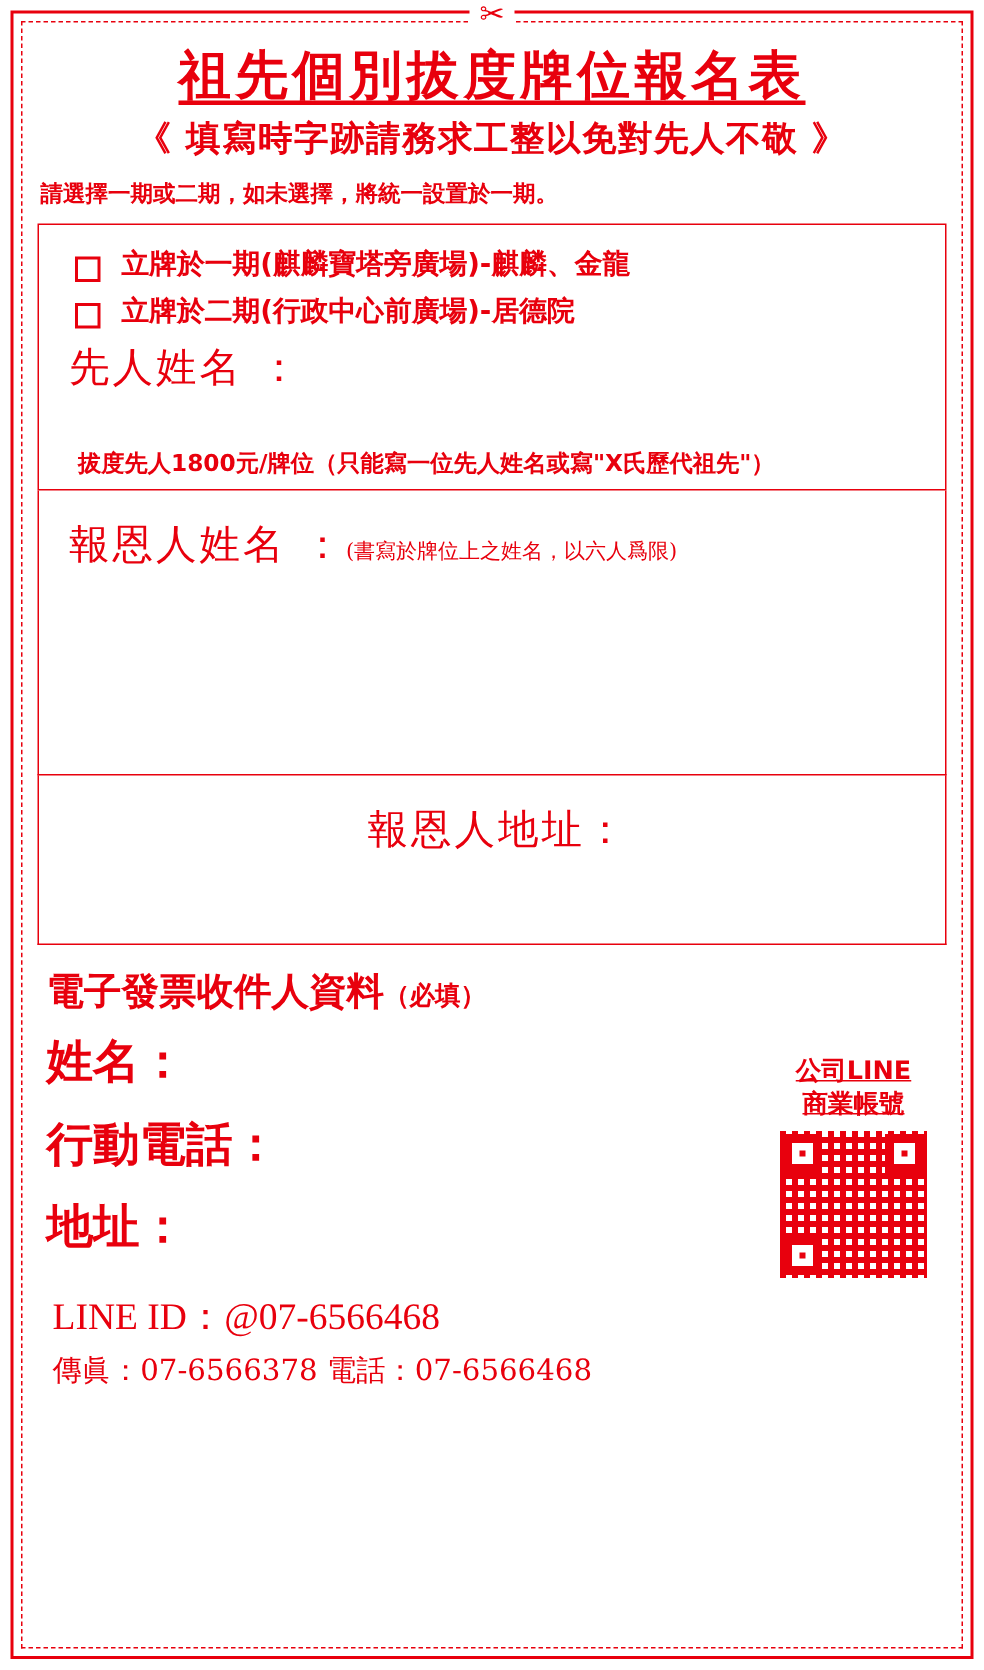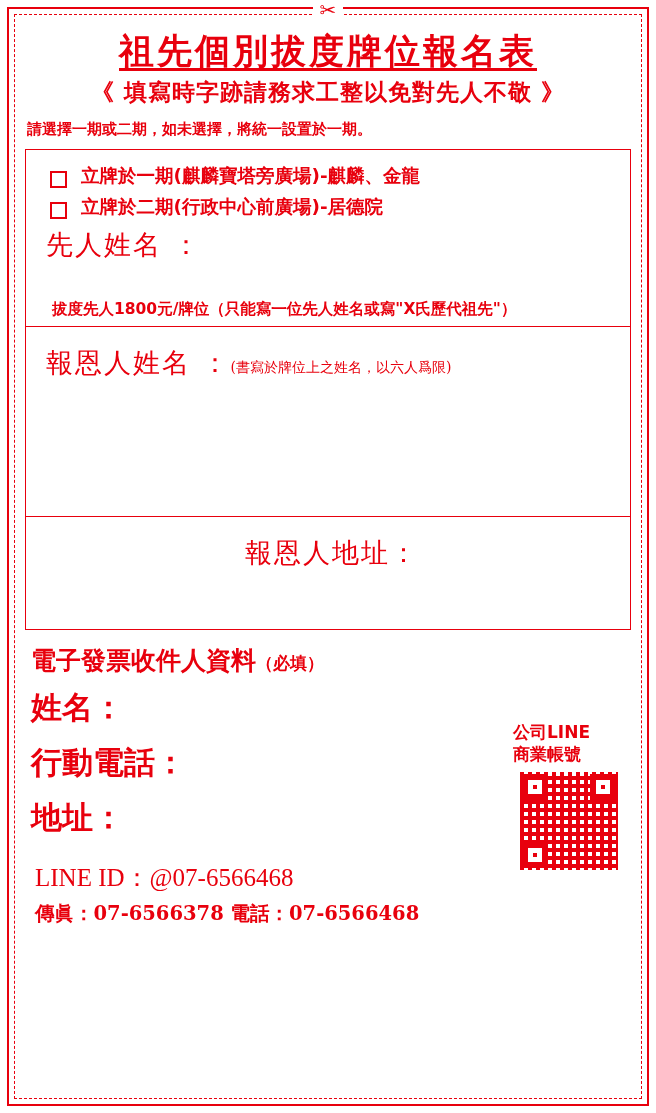--- a/index.html
+++ b/index.html
@@ -148,22 +148,24 @@
   .f-line {
     font-size: 31px;
     font-weight: bold;
     font-family: "DejaVu Sans", "Liberation Sans", sans-serif;
     margin: 0 0 13px 2px;
   }
 
   .qr-block {
     position: absolute;
     right: 6px;
-    top: 78px;
+    top: 60px;
     width: 112px;
+    text-align: center;
+    text-decoration: underline;
   }
   .qr-cap {
     font-size: 17px;
     font-weight: bold;
     line-height: 1.25;
     font-family: "DejaVu Sans", "Liberation Sans", sans-serif;
     margin-bottom: 4px;
   }
   .qr-img {
     width: 98px;
@@ -199,21 +201,21 @@
     box-sizing: border-box;
   }
 
   .lineid {
     font-size: 25px;
     margin: 22px 0 4px 6px;
     font-family: "Liberation Serif", "DejaVu Serif", serif;
   }
   .contact {
     font-size: 19.5px;
-    font-weight: bold;
+    font-weight: normal;
     margin: 6px 0 0 6px;
     font-family: "DejaVu Serif", "Liberation Serif", serif;
   }
 </style>
 </head>
 <body>
 
 <div class="page">
   <div class="dash-border"></div>
   <div class="scissors">✂</div>

